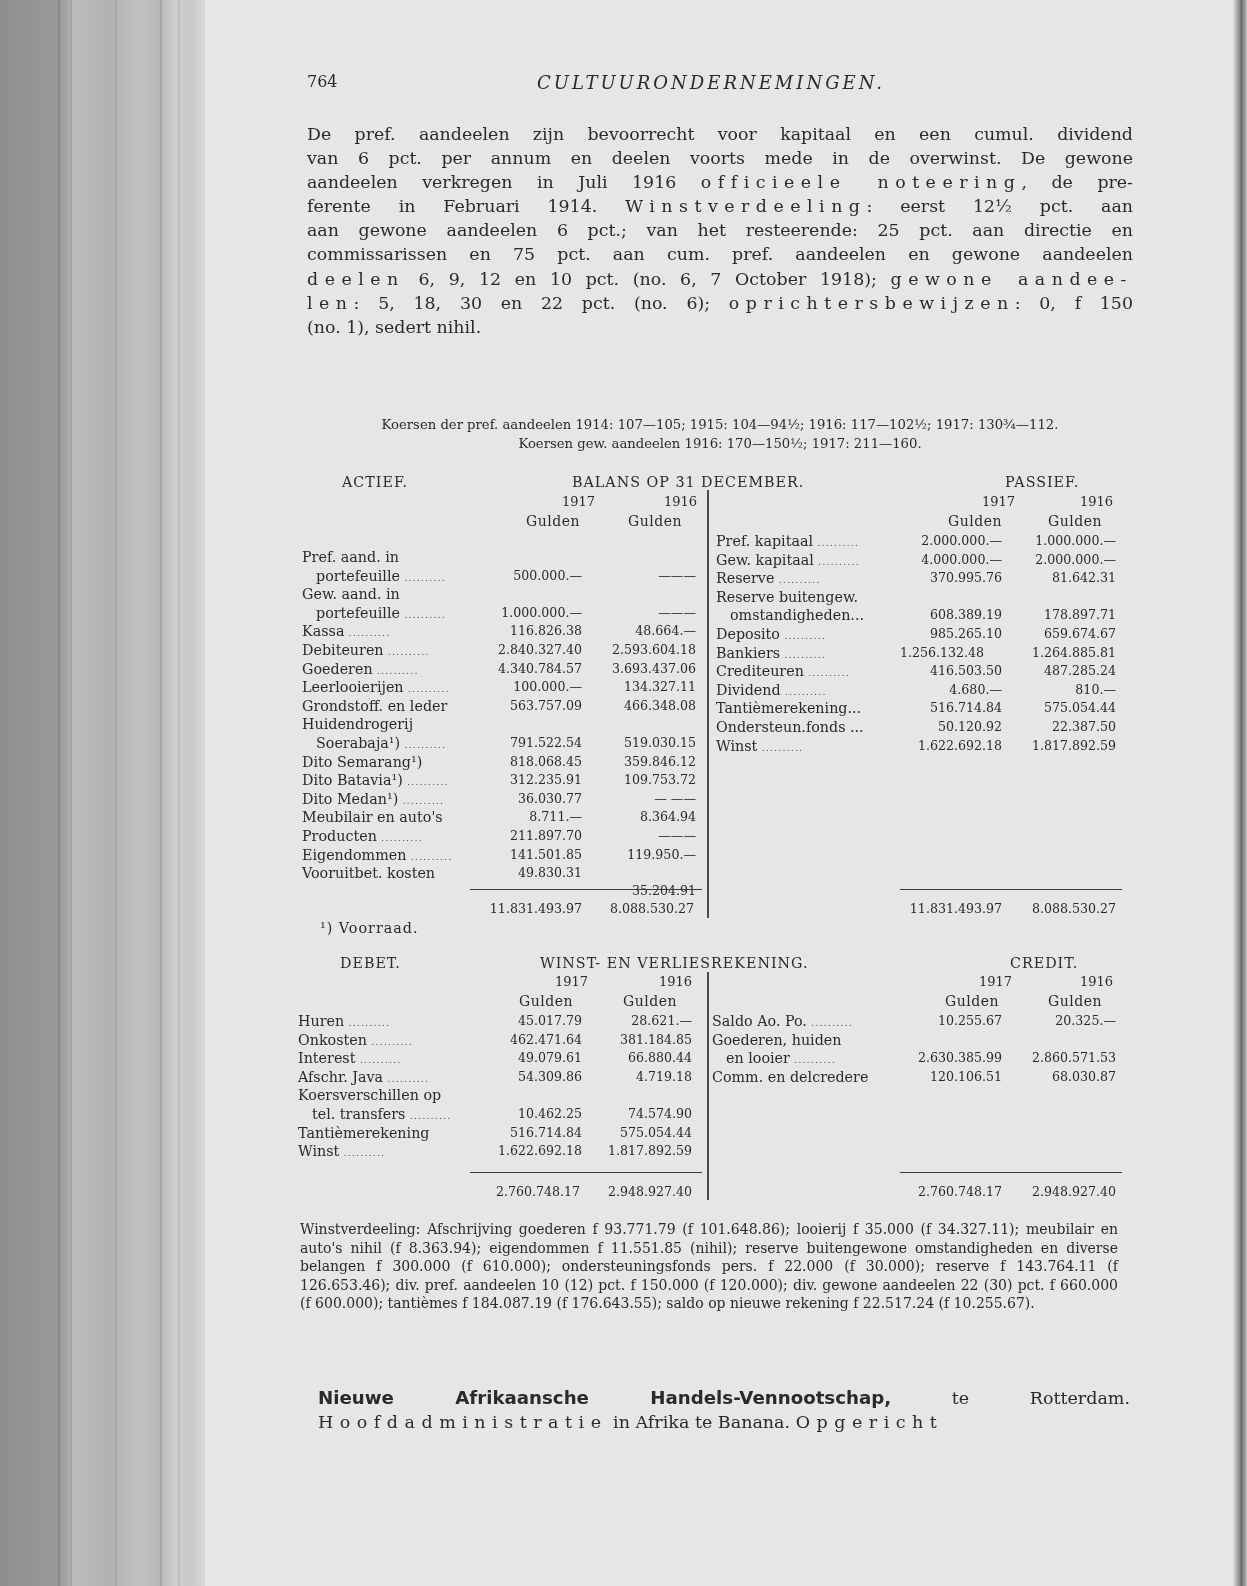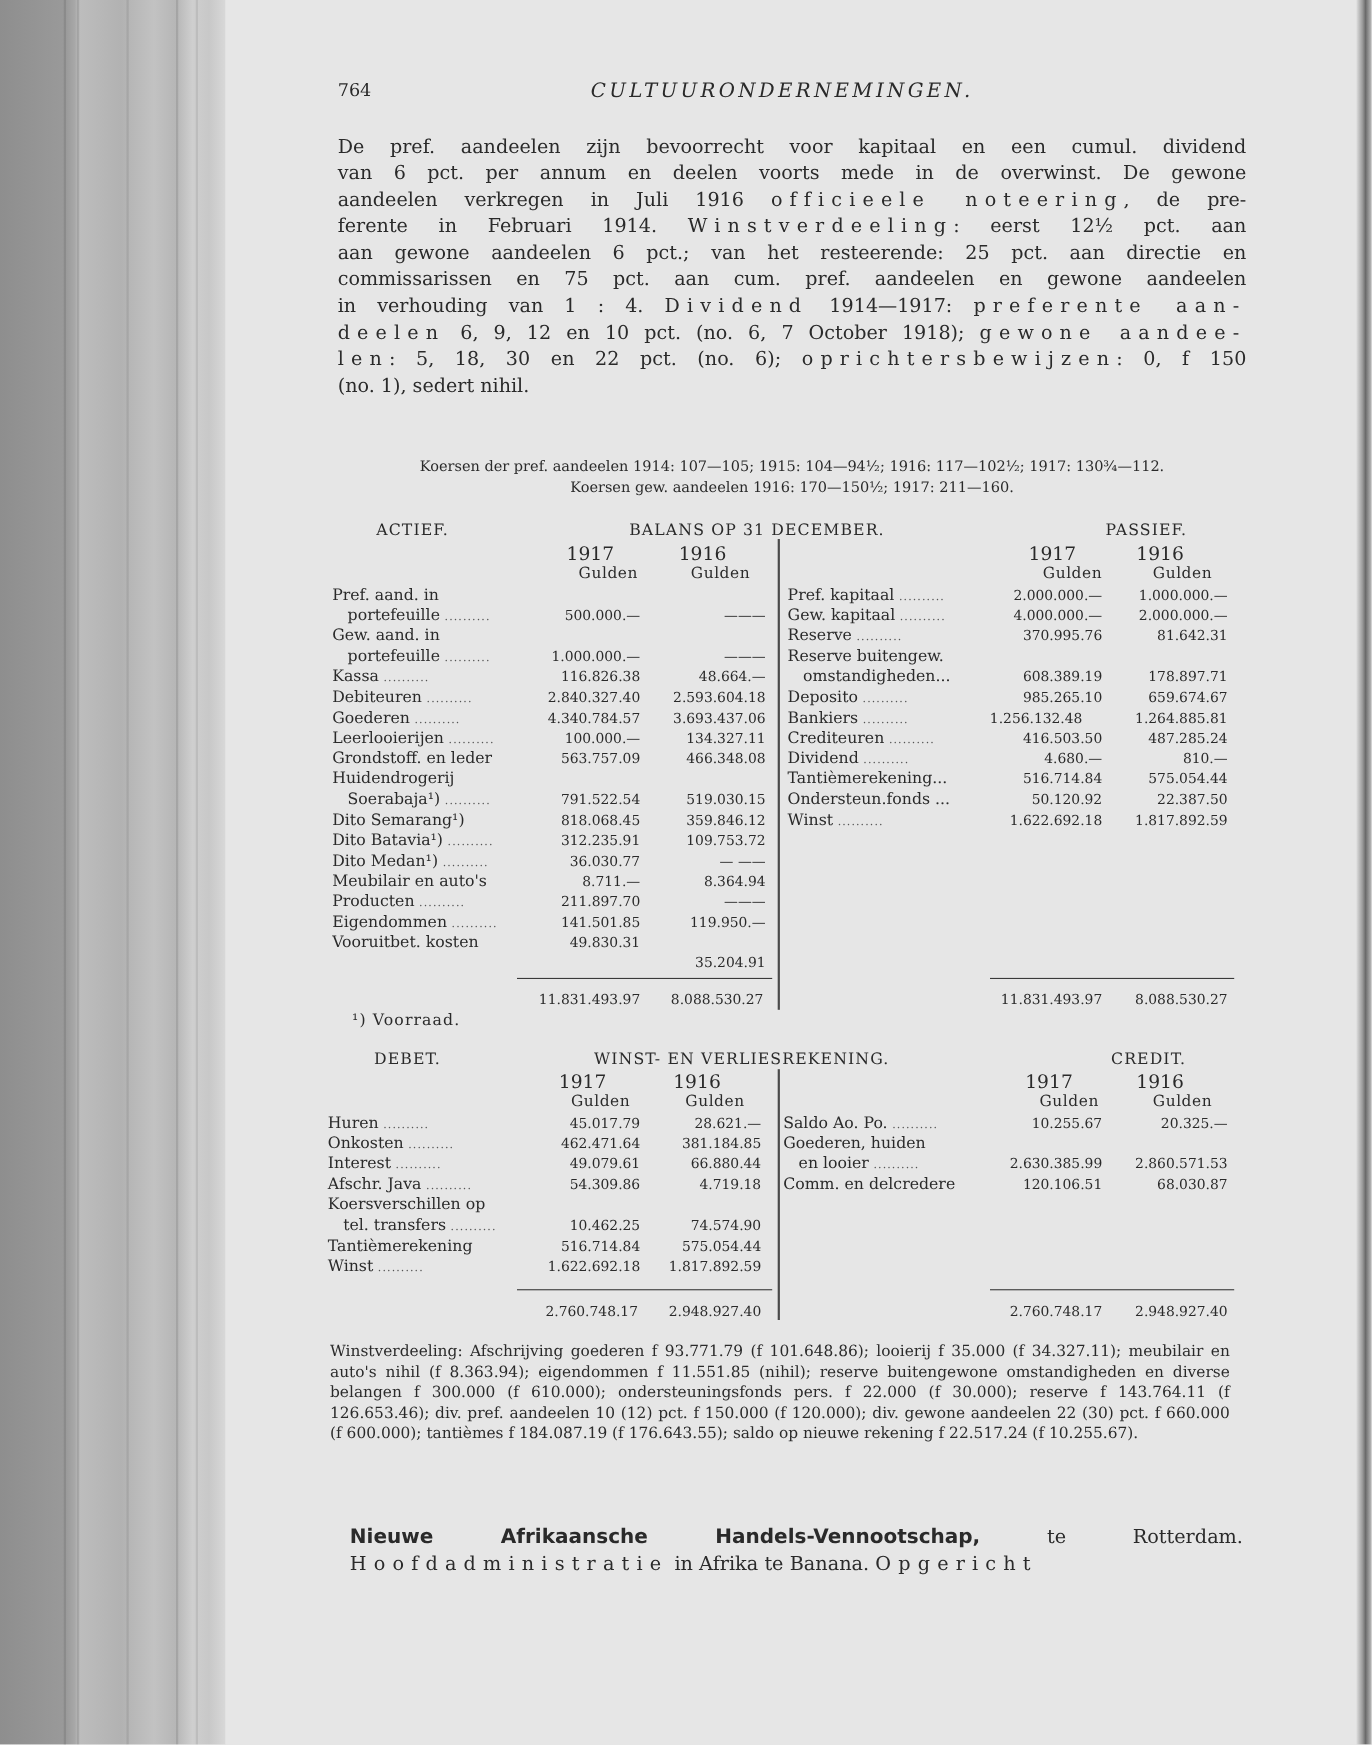--- a/index.html
+++ b/index.html
@@ -30,21 +30,21 @@
   .sp { letter-spacing: 6.5px; }
 
   .koersen { position:absolute; left:307px; width:826px; font-size:13.2px; line-height:19px; text-align:center; }
 
   .tbl { position:absolute; font-size:14.3px; line-height:18.6px; }
   .tbl .row { position:relative; height:18.6px; white-space:nowrap; }
   .tbl .lbl { position:absolute; left:0; }
   .tbl .lbl.ind { left:14px; }
   .tbl .v1, .tbl .v2 { position:absolute; text-align:right; font-size:12.6px; }
   .hdr { position:absolute; font-size:14.3px; letter-spacing:1px; }
-  .yr  { position:absolute; font-size:17px; text-align:left; width:80px; }
+  .yr  { position:absolute; font-size:13px; text-align:right; width:80px; }
   .gl  { position:absolute; font-size:14px; text-align:center; width:80px; letter-spacing:.5px; }
   .vline { position:absolute; width:1.5px; background:#4a4a4a; }
   .hline { position:absolute; height:1.3px; background:#3a3a3a; }
   .total { position:absolute; font-size:12.6px; text-align:right; }
   .dots { color:#555; letter-spacing:1px; font-size:10px; }
 
   .footnote { position:absolute; left:320px; top:920px; font-size:14.3px; letter-spacing:1px; }
 
   .winst-para { position:absolute; left:300px; top:1220px; width:818px; font-size:14px; line-height:18.6px; text-align:justify; }
   .heading-company { position:absolute; left:318px; top:1386px; width:812px; font-size:17.5px; line-height:24px; text-align:justify; }
@@ -68,21 +68,20 @@
   <span class="section-title">CULTUURONDERNEMINGEN.</span>
 </div>
 
 <div class="para" id="intro" style="top:122px">
     <p style="text-align: justify; text-align-last: justify;"><span>De pref. aandeelen zijn bevoorrecht voor kapitaal en een cumul. dividend</span></p>
     <p style="text-align: justify; text-align-last: justify;"><span>van 6 pct. per annum en deelen voorts mede in de overwinst. De gewone</span></p>
     <p style="text-align: justify; text-align-last: justify;"><span>aandeelen verkregen in Juli 1916 </span><span class="sp">officieele noteering</span><span>, de pre-</span></p>
     <p style="text-align: justify; text-align-last: justify;"><span>ferente in Februari 1914. </span><span class="sp">Winstverdeeling</span><span>: eerst 12½ pct. aan</span></p>
     <p style="text-align: justify; text-align-last: justify;"><span>aan gewone aandeelen 6 pct.; van het resteerende: 25 pct. aan directie en</span></p>
     <p style="text-align: justify; text-align-last: justify;"><span>commissarissen en 75 pct. aan cum. pref. aandeelen en gewone aandeelen</span></p>
-    <p style="text-align: justify; text-align-last: justify;"><span>in verhouding van 1 : 4. </span><span class="sp">Dividend</span><span> 1914—1917: </span><span class="sp">preferente aan-</span><span></span></p>
     <p style="text-align: justify; text-align-last: justify;"><span></span><span class="sp">deelen</span><span> 6, 9, 12 en 10 pct. (no. 6, 7 October 1918); </span><span class="sp">gewone aandee-</span><span></span></p>
     <p style="text-align: justify; text-align-last: justify;"><span></span><span class="sp">len</span><span>: 5, 18, 30 en 22 pct. (no. 6); </span><span class="sp">oprichtersbewijzen</span><span>: 0, f 150</span></p>
     <p style="text-align: center; text-align-last: left;"><span>(no. 1), sedert nihil.</span></p>
   </div>
 
 <div class="koersen" style="top:415px">Koersen der pref. aandeelen 1914: 107—105; 1915: 104—94½; 1916: 117—102½; 1917: 130¾—112.</div>
 <div class="koersen" style="top:434px">Koersen gew. aandeelen 1916: 170—150½; 1917: 211—160.</div>
 
 <div>
   <span class="hdr" style="left:342px;top:474px">ACTIEF.</span>
@@ -92,21 +91,21 @@
   <span class="yr" style="left:515px;top:494px">1917</span>
   <span class="yr" style="left:617px;top:494px">1916</span>
   <span class="gl" style="left:513px;top:513px">Gulden</span>
   <span class="gl" style="left:615px;top:513px">Gulden</span>
 
   <span class="yr" style="left:935px;top:494px">1917</span>
   <span class="yr" style="left:1033px;top:494px">1916</span>
   <span class="gl" style="left:935px;top:513px">Gulden</span>
   <span class="gl" style="left:1035px;top:513px">Gulden</span>
 
-  <div class="tbl" id="actief" style="left:302px;top:532px;width:400px">
+  <div class="tbl" id="actief" style="left:302px;top:548px;width:400px">
       <div class="row">
         <span class="lbl">Pref. aand. in</span>
         <span class="v1" style="left: 168px; width: 112px;"></span>
         <span class="v2" style="left: 290px; width: 104px;"></span>
       </div>
       <div class="row">
         <span class="lbl ind">portefeuille<span class="dots"> ..........</span></span>
         <span class="v1" style="left: 168px; width: 112px;">500.000.—</span>
         <span class="v2" style="left: 290px; width: 104px;">———</span>
       </div>

